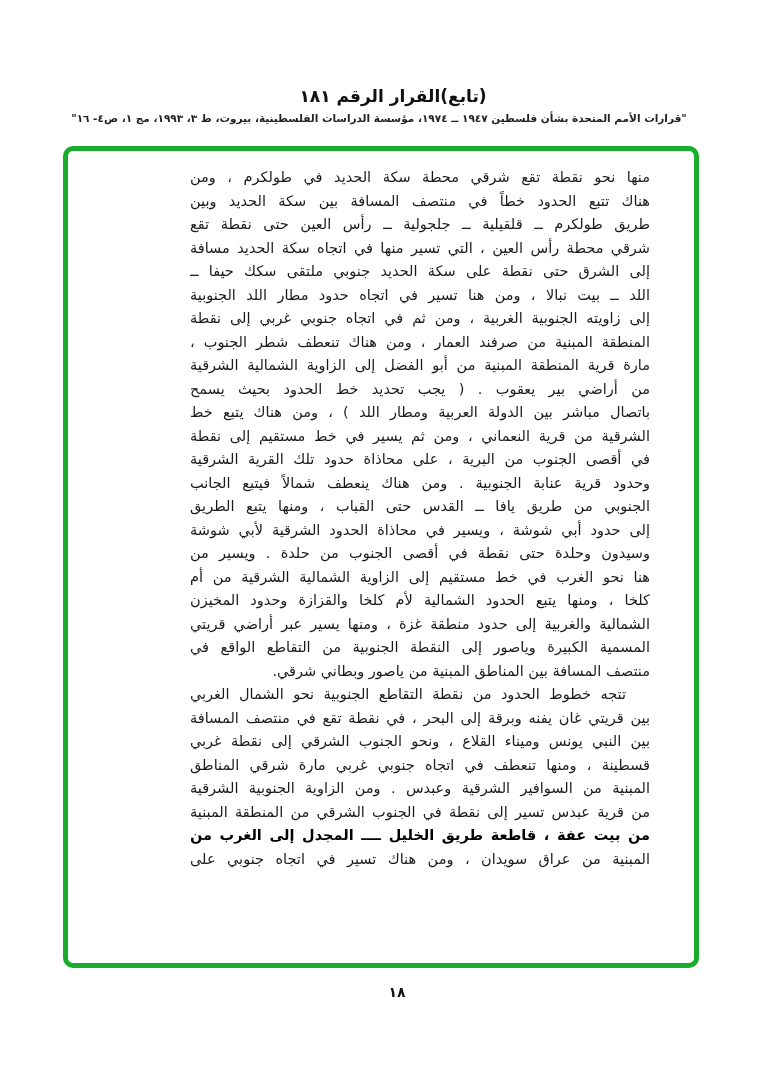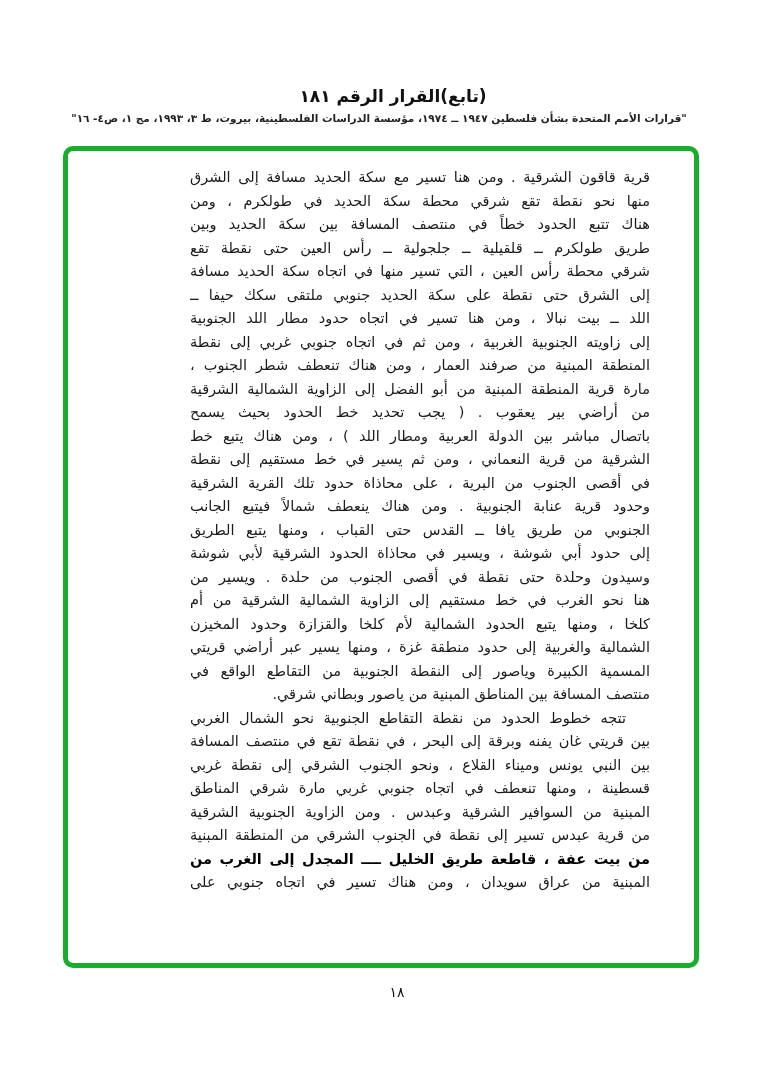--- a/index.html
+++ b/index.html
@@ -72,35 +72,34 @@
     font-weight: bold;
     color: #000;
   }
   .page-number {
     position: absolute;
     top: 984px;
     left: 352px;
     width: 90px;
     text-align: center;
     font-size: 14px;
-    font-weight: normal;
+    font-weight: bold;
     color: #111;
   }
 </style>
 </head>
 <body>
 
 <div class="page-title">(تابع)القرار الرقم ١٨١</div>
 
 <div class="citation">"قرارات الأمم المتحدة بشأن فلسطين ١٩٤٧ ــ ١٩٧٤، مؤسسة الدراسات الفلسطينية، بيروت، ط ٣، ١٩٩٣، مج ١، ص٤- ١٦"</div>
 
 <div class="green-box"></div>
 
 <div class="document-text">
-    <div class="line">قرية قاقون الشرقية . ومن هنا تسير مع سكة الحديد مسافة إلى الشرق</div>
     <div class="line">منها نحو نقطة تقع شرقي محطة سكة الحديد في طولكرم ، ومن</div>
     <div class="line">هناك تتبع الحدود خطاً في منتصف المسافة بين سكة الحديد وبين</div>
     <div class="line">طريق طولكرم ــ قلقيلية ــ جلجولية ــ رأس العين حتى نقطة تقع</div>
     <div class="line">شرقي محطة رأس العين ، التي تسير منها في اتجاه سكة الحديد مسافة</div>
     <div class="line">إلى الشرق حتى نقطة على سكة الحديد جنوبي ملتقى سكك حيفا ــ</div>
     <div class="line">اللد ــ بيت نبالا ، ومن هنا تسير في اتجاه حدود مطار اللد الجنوبية</div>
     <div class="line">إلى زاويته الجنوبية الغربية ، ومن ثم في اتجاه جنوبي غربي إلى نقطة</div>
     <div class="line">المنطقة المبنية من صرفند العمار ، ومن هناك تنعطف شطر الجنوب ،</div>
     <div class="line">مارة قرية المنطقة المبنية من أبو الفضل إلى الزاوية الشمالية الشرقية</div>
     <div class="line">من أراضي بير يعقوب . ( يجب تحديد خط الحدود بحيث يسمح</div>

